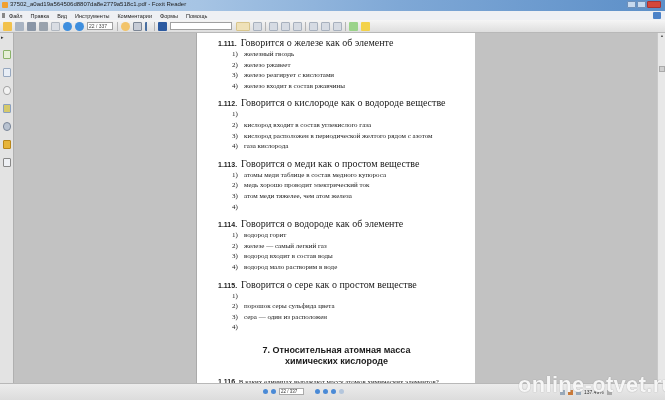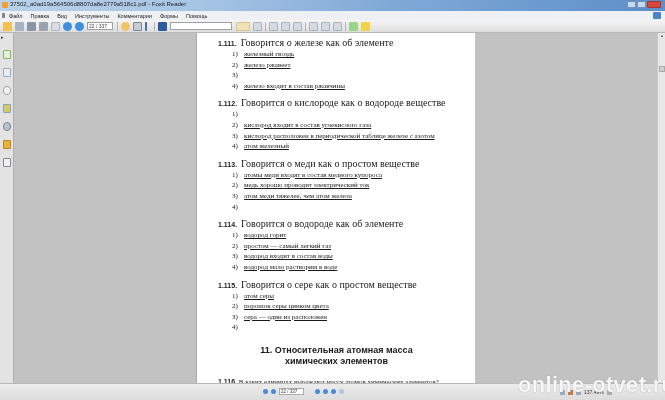--- a/index.html
+++ b/index.html
@@ -53,21 +53,21 @@
 
   
   .doc { position: absolute; left: 0; top: 0; width: 279px; padding-left: 21px; color: #1a1a1a; font-family: "Liberation Serif", serif; }
   .q { position: relative; margin-bottom: 5px; }
   .q .qn { font-family: "Liberation Sans", sans-serif; font-weight: bold; font-size: 7px; }
   .q .qt { font-size: 10px; text-align: center; }
   .q .head { line-height: 10px; white-space: nowrap; }
   .opts { padding-left: 14px; }
   .opt { display: flex; font-size: 7px; line-height: 10.6px; }
   .opt .on { width: 12px; flex: none; }
-  .opt .ot { width: 205px; text-align: justify; text-decoration: underline; }
+  .opt .ot { width: 205px; text-align: justify; }
   .sect { font-family: "Liberation Sans", sans-serif; font-weight: bold; font-size: 9px; text-align: center; line-height: 11px; width: 237px; margin: 12px 0 10px 0; }
   .qlong { font-size: 7px; line-height: 10.5px; width: 237px; text-align: justify; margin-bottom: 6px; }
   .qlong .qn { font-family: "Liberation Sans", sans-serif; font-weight: bold; }
 </style>
 </head>
 <body>
 
 <div class="window">
 
   <div class="titlebar">
@@ -146,55 +146,56 @@
           <div class="opt">
               <span class="on">1)</span>
               <span class="ot">железный гвоздь</span>
             </div>
           <div class="opt">
               <span class="on">2)</span>
               <span class="ot">железо ржавеет</span>
             </div>
           <div class="opt">
               <span class="on">3)</span>
+              <span class="ot">железо реагирует с кислотами</span>
             </div>
           <div class="opt">
               <span class="on">4)</span>
               <span class="ot">железо входит в состав ржавчины</span>
             </div>
         </div>
       </div>
 
       <div class="q">
         <div class="head"><span class="qn">1.112.</span> <span class="qt">Говорится о кислороде как о водороде веществе</span></div>
         <div class="opts">
           <div class="opt">
               <span class="on">1)</span>
             </div>
           <div class="opt">
               <span class="on">2)</span>
               <span class="ot">кислород входит в состав углекислого газа</span>
             </div>
           <div class="opt">
               <span class="on">3)</span>
-              <span class="ot">кислород расположен в периодической таблице железе с азотом</span>
-            </div>
-          <div class="opt">
-              <span class="on">4)</span>
-              <span class="ot">атом железный</span>
+              <span class="ot">кислород расположен в периодической желтого рядом с азотом</span>
+            </div>
+          <div class="opt">
+              <span class="on">4)</span>
+              <span class="ot">газа кислорода</span>
             </div>
         </div>
       </div>
 
       <div class="q">
         <div class="head"><span class="qn">1.113.</span> <span class="qt">Говорится о меди как о простом веществе</span></div>
         <div class="opts">
           <div class="opt">
               <span class="on">1)</span>
-              <span class="ot">атомы меди входят в состав медного купороса</span>
+              <span class="ot">атомы меди таблице в состав медного купороса</span>
             </div>
           <div class="opt">
               <span class="on">2)</span>
               <span class="ot">медь хорошо проводит электрический ток</span>
             </div>
           <div class="opt">
               <span class="on">3)</span>
               <span class="ot">атом меди тяжелее, чем атом железа</span>
             </div>
           <div class="opt">
@@ -205,57 +206,56 @@
 
       <div class="q">
         <div class="head"><span class="qn">1.114.</span> <span class="qt">Говорится о водороде как об элементе</span></div>
         <div class="opts">
           <div class="opt">
               <span class="on">1)</span>
               <span class="ot">водород горит</span>
             </div>
           <div class="opt">
               <span class="on">2)</span>
-              <span class="ot">простом — самый легкий газ</span>
+              <span class="ot">железе — самый легкий газ</span>
             </div>
           <div class="opt">
               <span class="on">3)</span>
               <span class="ot">водород входит в состав воды</span>
             </div>
           <div class="opt">
               <span class="on">4)</span>
               <span class="ot">водород мало растворим в воде</span>
             </div>
         </div>
       </div>
 
       <div class="q">
         <div class="head"><span class="qn">1.115.</span> <span class="qt">Говорится о сере как о простом веществе</span></div>
         <div class="opts">
           <div class="opt">
               <span class="on">1)</span>
-              <span class="ot">атом серы</span>
-            </div>
-          <div class="opt">
-              <span class="on">2)</span>
-              <span class="ot">порошок серы цинком цвета</span>
+            </div>
+          <div class="opt">
+              <span class="on">2)</span>
+              <span class="ot">порошок серы сульфида цвета</span>
             </div>
           <div class="opt">
               <span class="on">3)</span>
               <span class="ot">сера — один из расположен</span>
             </div>
           <div class="opt">
               <span class="on">4)</span>
             </div>
         </div>
       </div>
 
       <div class="sect">
-        <div>11. Относительная атомная масса</div>
-        <div>химических элементов</div>
+        <div>7. Относительная атомная масса</div>
+        <div>химических кислороде</div>
       </div>
 
       <div class="qlong">
         <span class="qn">1.116.</span>
         <span>В каких единицах выражают массу атомов химических элементов?</span>
       </div>
 
     </div>
   </div>
 

